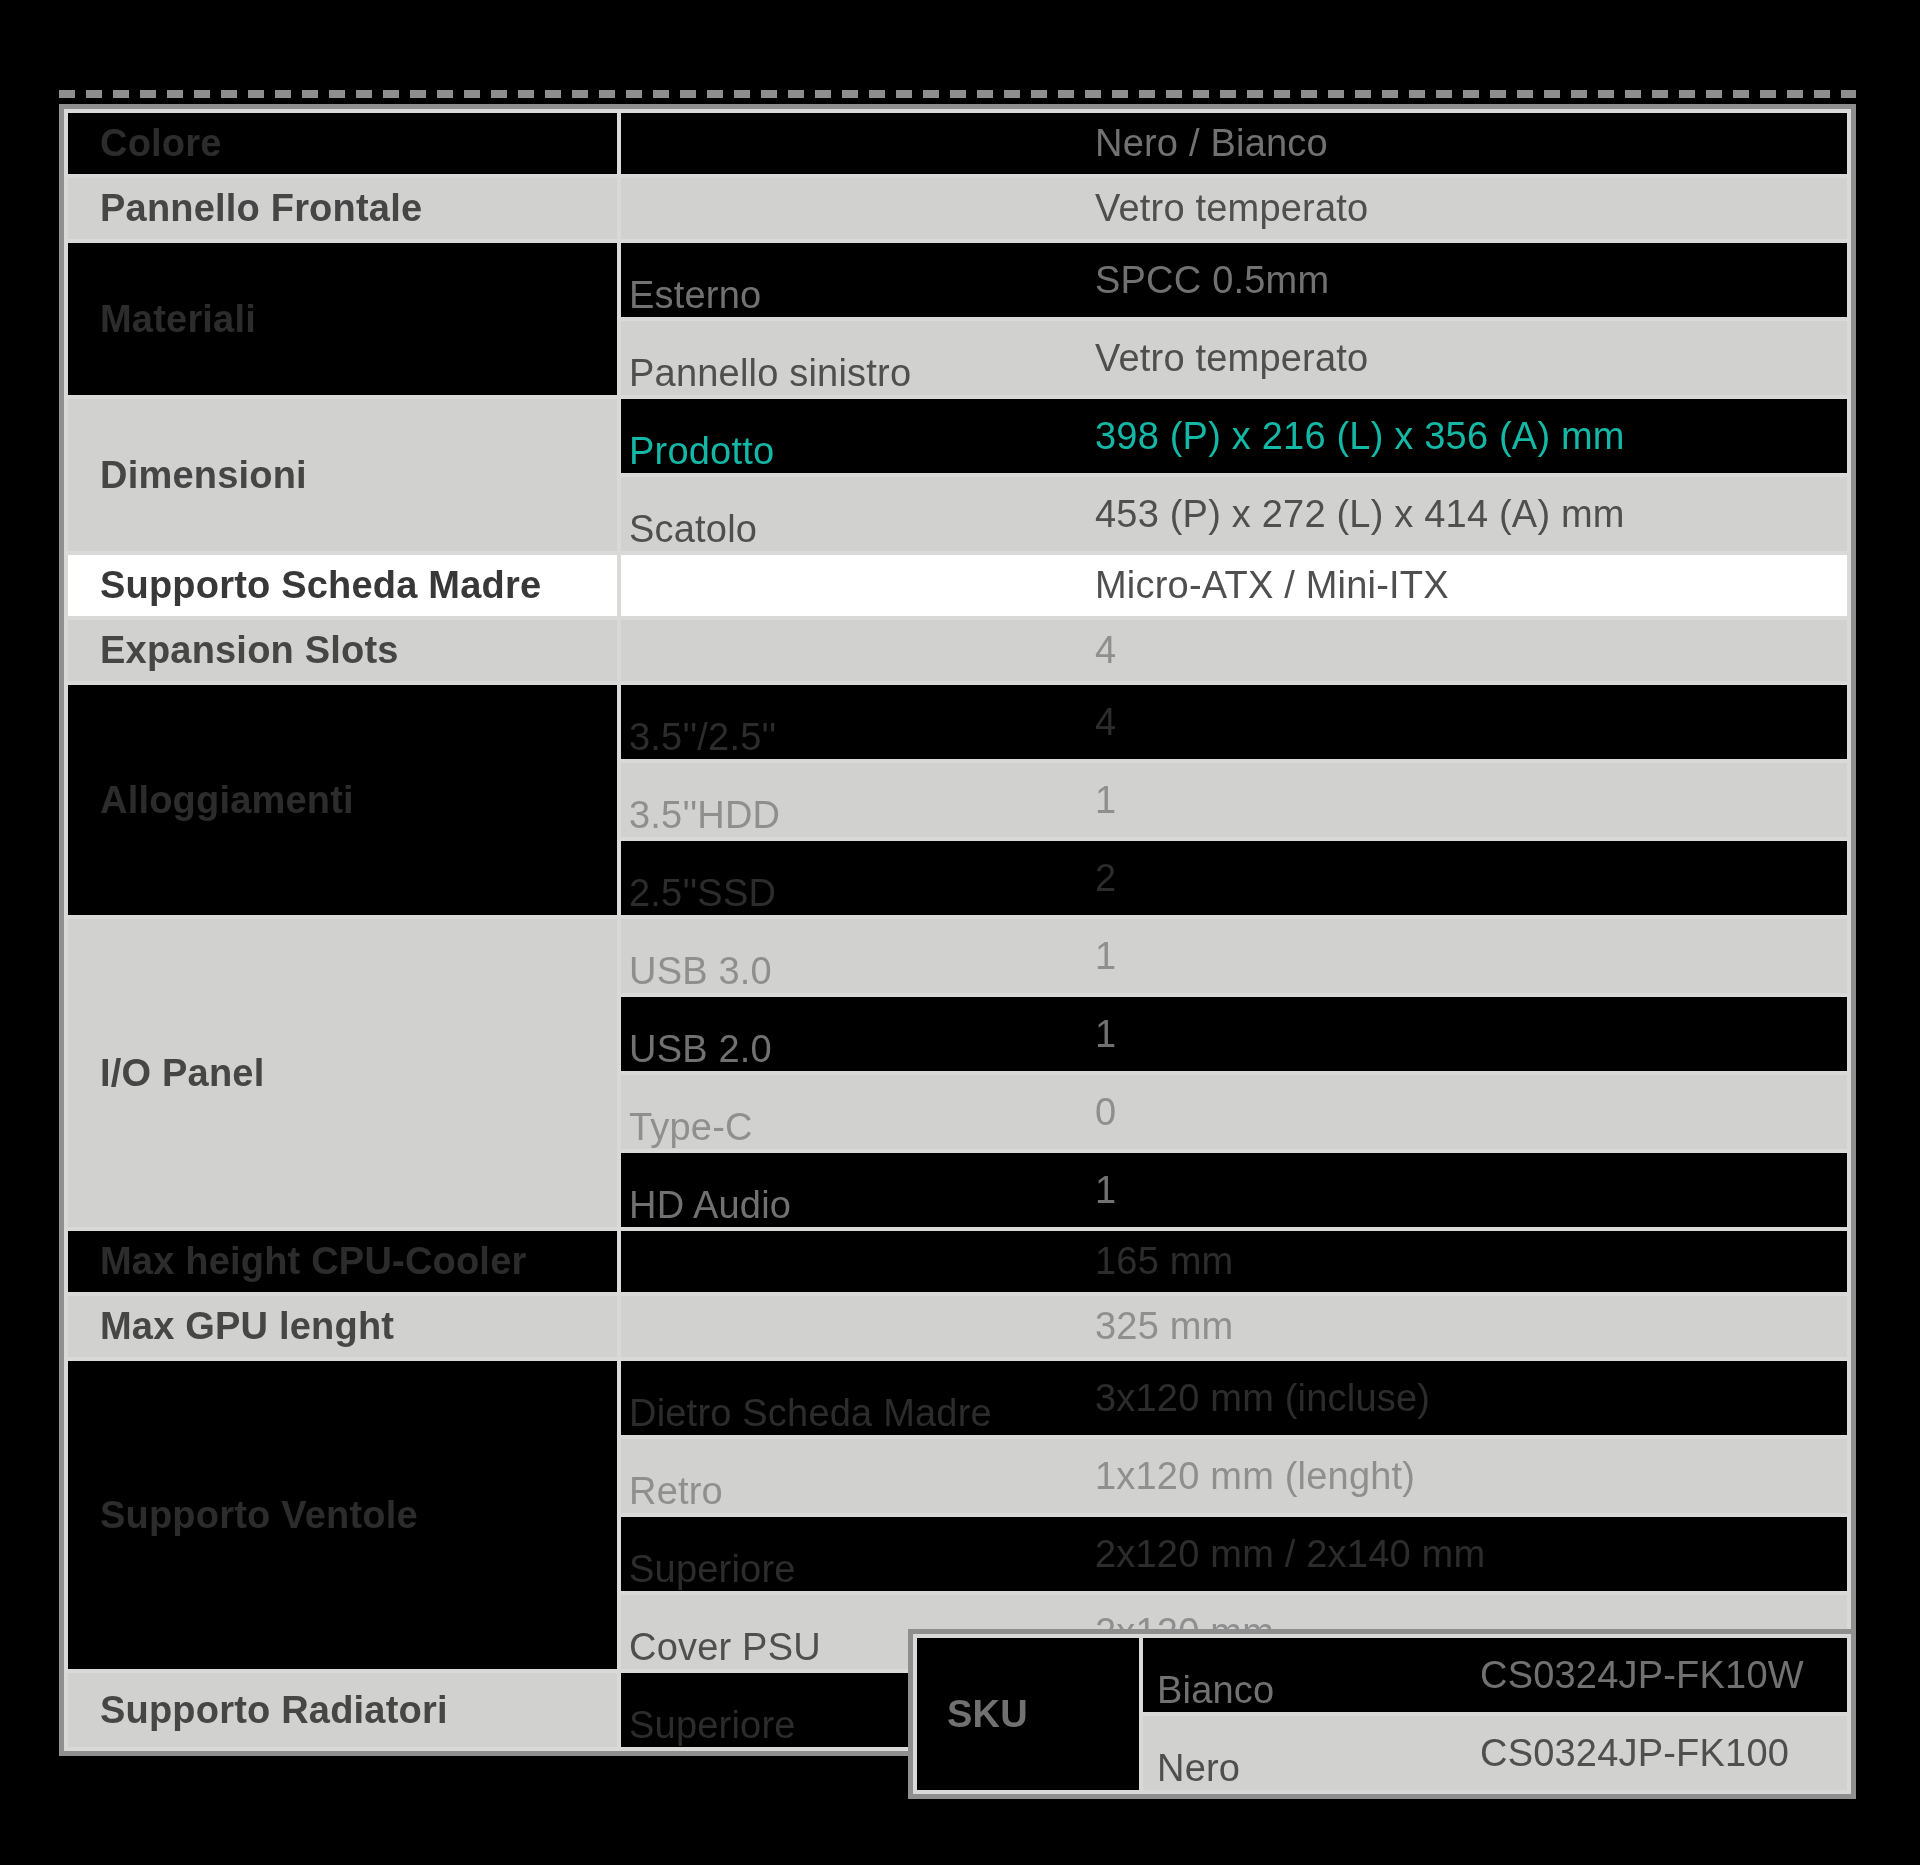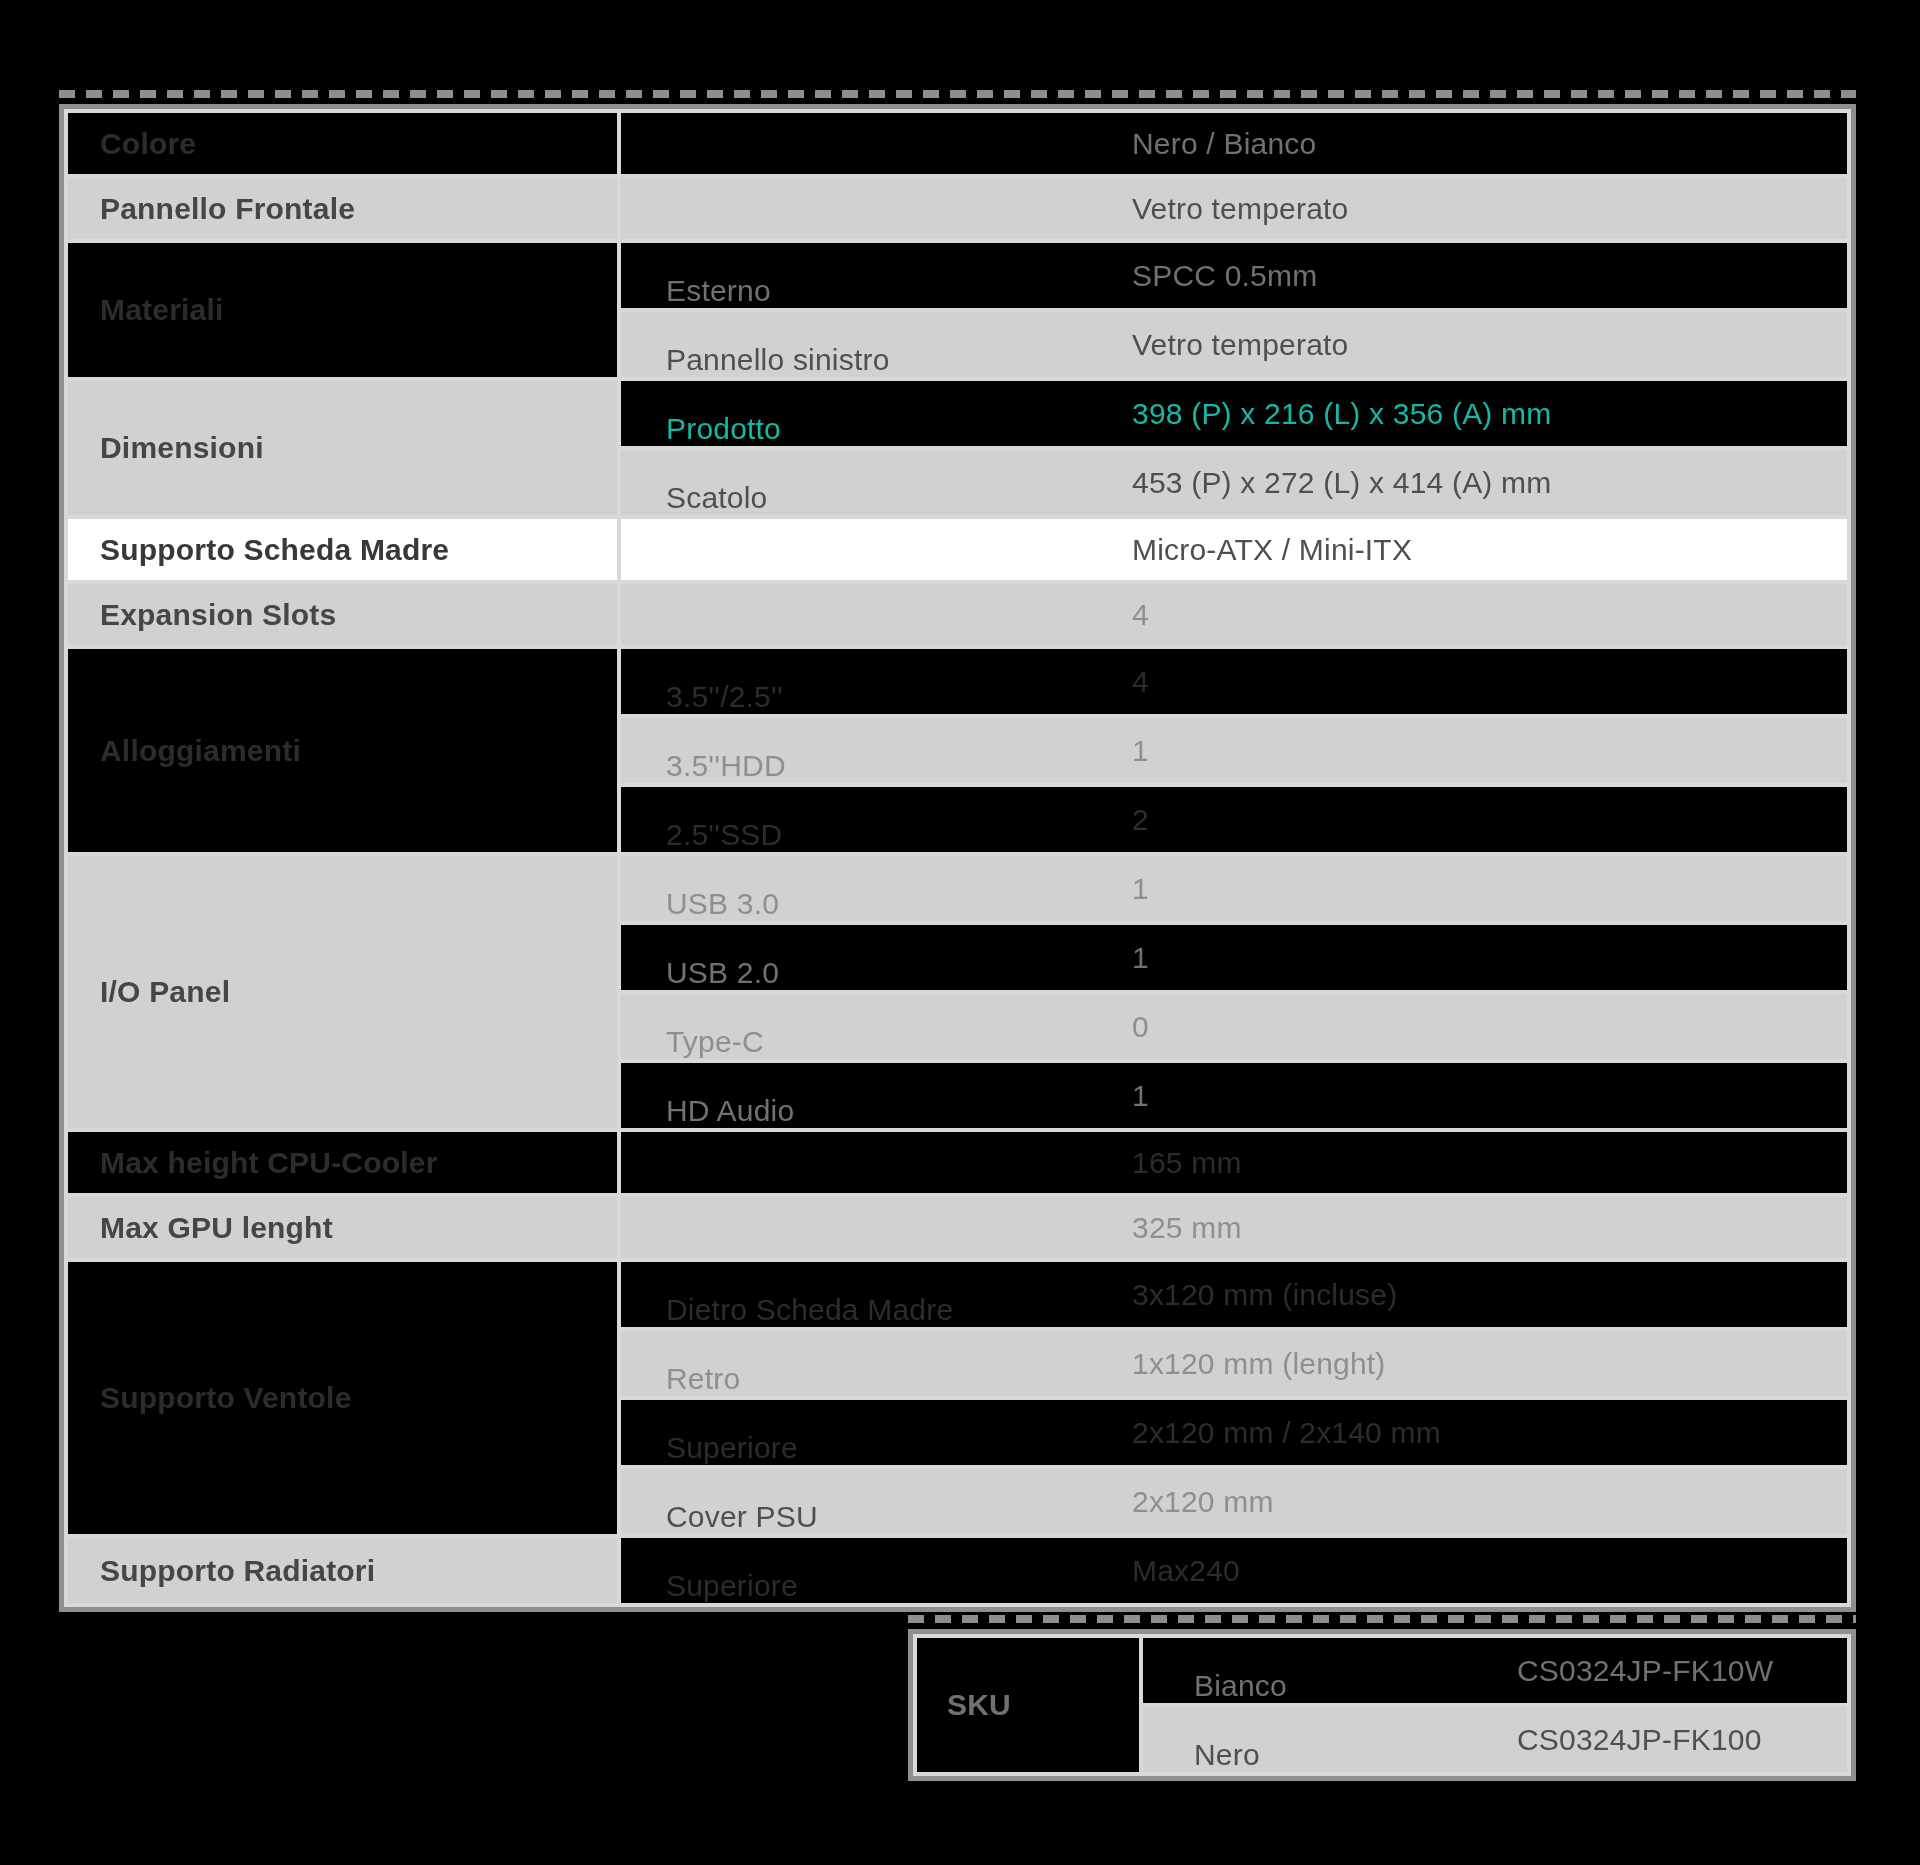--- a/index.html
+++ b/index.html
@@ -21,29 +21,29 @@
     background:#d9d9d7;table-layout:fixed;
   }
   table.sku{
     position:absolute;left:908px;top:1629px;width:948px;
     border:5px solid #8f8f8f;
     border-collapse:separate;border-spacing:4px;
     background:#d9d9d7;table-layout:fixed;
   }
   td{
     height:61px;vertical-align:middle;
-    font-size:30px;letter-spacing:.2px;
+    font-size:38px;letter-spacing:.2px;
     padding:0;overflow:hidden;white-space:nowrap;
   }
   table.sku td{height:56px;}
   .bb{background:#000;}
   .bg{background:#d1d1cf;}
   .bw{background:#ffffff;}
   .cat{padding-left:32px;font-weight:bold;}
-  .rx .in{display:flex;align-items:center;height:100%;padding-left:37px;}
+  .rx .in{display:flex;align-items:center;height:100%;}
   .sub{width:474px;padding-left:8px;box-sizing:border-box;flex:none;margin-top:31px;}
   .val{flex:1;}
   table.sku .cat{padding-left:30px;}
   table.sku .sub{width:337px;padding-left:14px;}
   
   .c-hid{color:#2c2c2c;}      
   .c-gr{color:#717171;}       
   .c-md{color:#14b8a6;}       
   .c-ink{color:#4f4f4f;}      
   .c-inkb{color:#464646;}     

